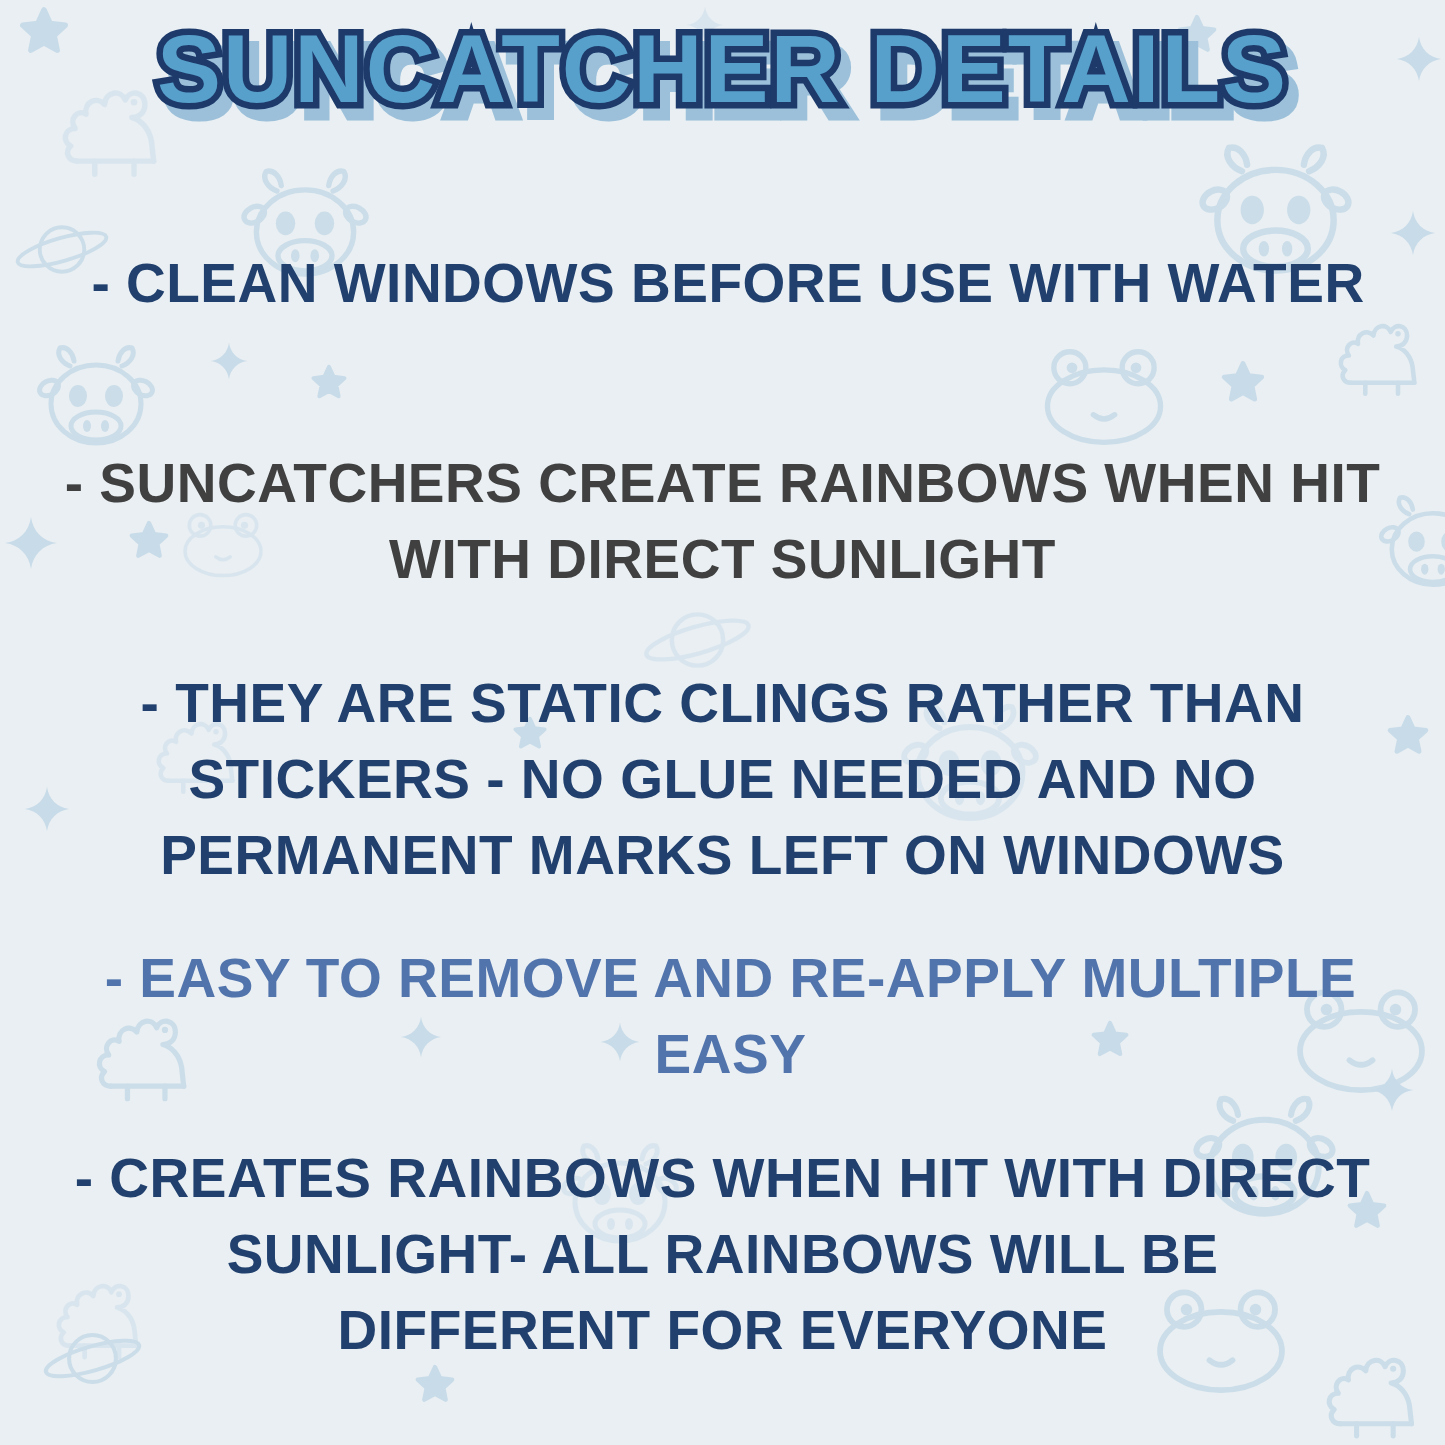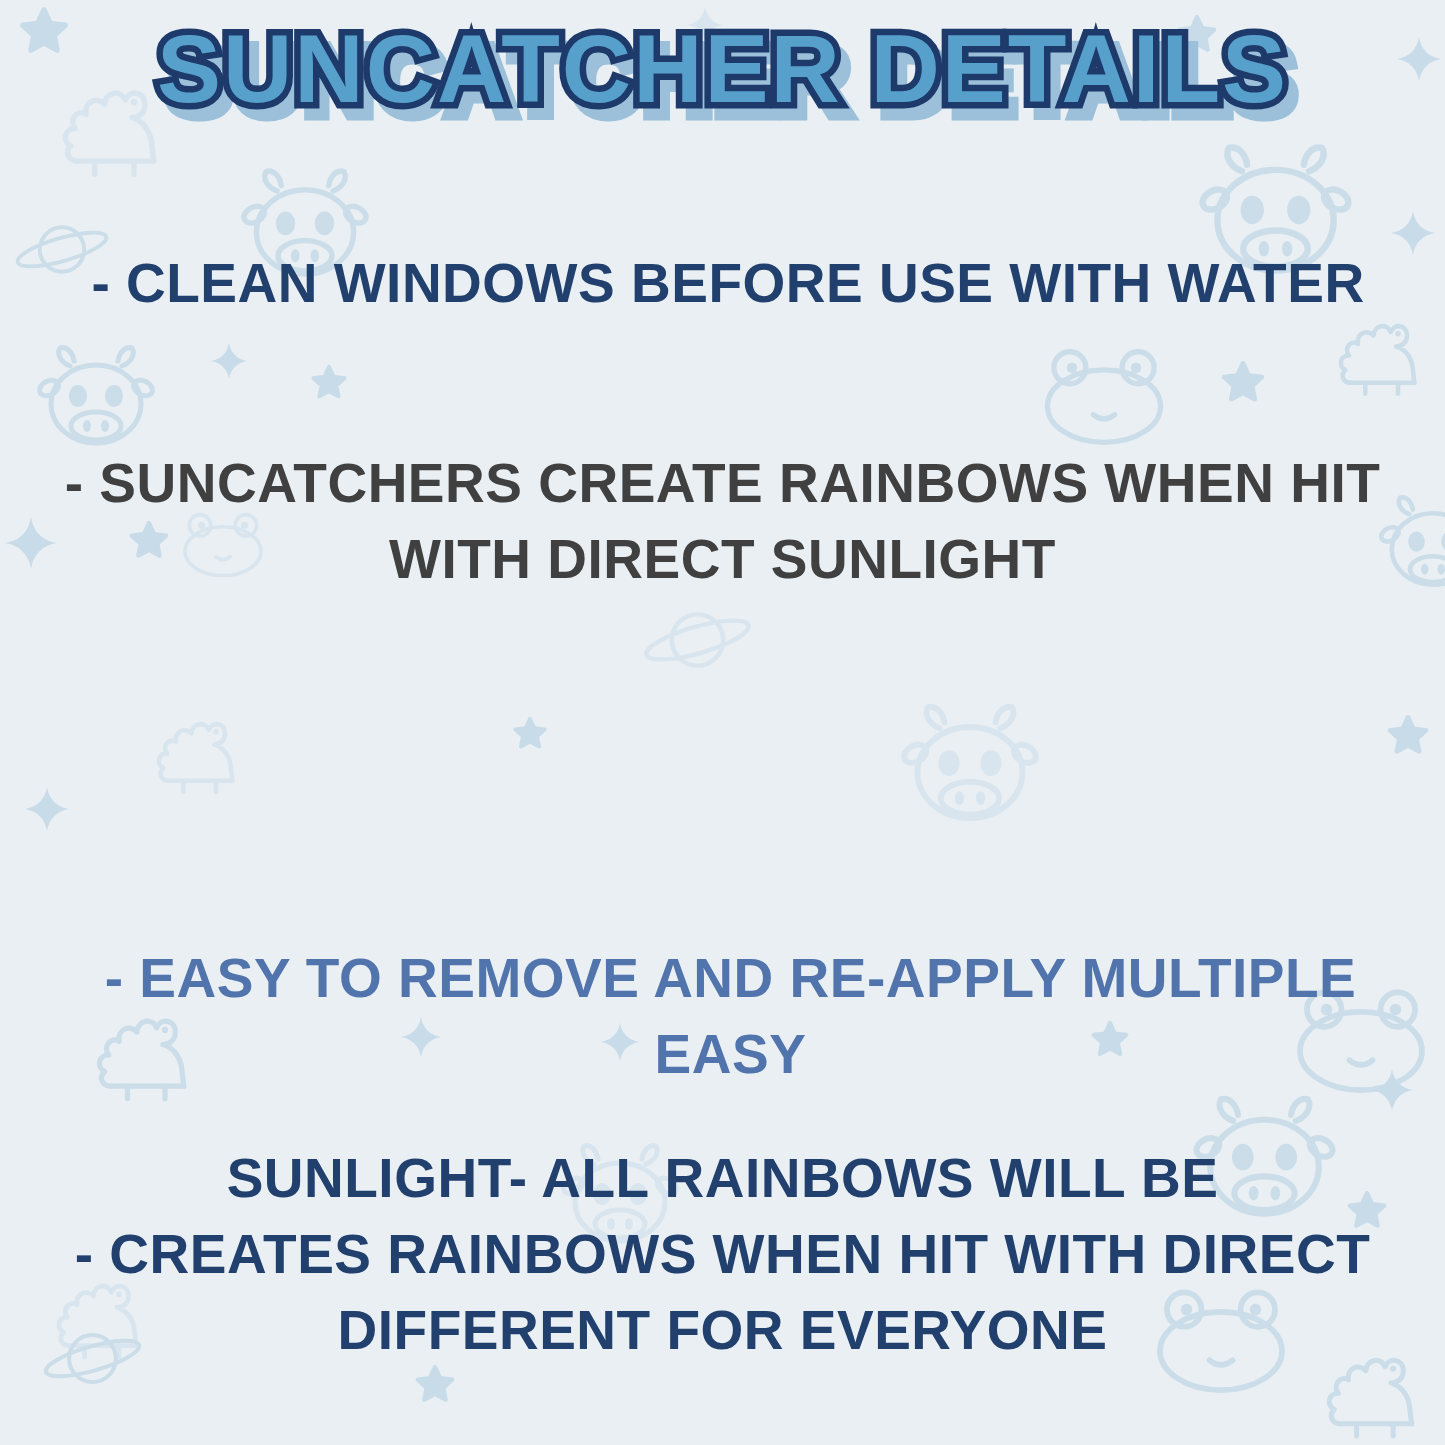--- a/index.html
+++ b/index.html
@@ -160,25 +160,30 @@
 
   <div class="bullet b1" style="color: rgb(33, 64, 110);">
     <div class="line">- CLEAN WINDOWS BEFORE USE WITH WATER</div>
   </div>
 
   <div class="bullet b2" style="color: #404040;">
     <div class="line">- SUNCATCHERS CREATE RAINBOWS WHEN HIT</div>
     <div class="line">WITH DIRECT SUNLIGHT</div>
   </div>
 
+  <div class="bullet b3" style="color: rgb(33, 64, 110);">
+    <div class="line">- THEY ARE STATIC CLINGS RATHER THAN</div>
+    <div class="line">STICKERS - NO GLUE NEEDED AND NO</div>
+    <div class="line">PERMANENT MARKS LEFT ON WINDOWS</div>
+  </div>
 
   <div class="bullet b4" style="color: rgb(82, 116, 173);">
     <div class="line">- EASY TO REMOVE AND RE-APPLY MULTIPLE</div>
     <div class="line">EASY</div>
   </div>
 
   <div class="bullet b5" style="color: rgb(33, 64, 110);">
+    <div class="line">- CREATES RAINBOWS WHEN HIT WITH DIRECT</div>
     <div class="line">SUNLIGHT- ALL RAINBOWS WILL BE</div>
-    <div class="line">- CREATES RAINBOWS WHEN HIT WITH DIRECT</div>
     <div class="line">DIFFERENT FOR EVERYONE</div>
   </div>
 
 </div>
 
 </body></html>

